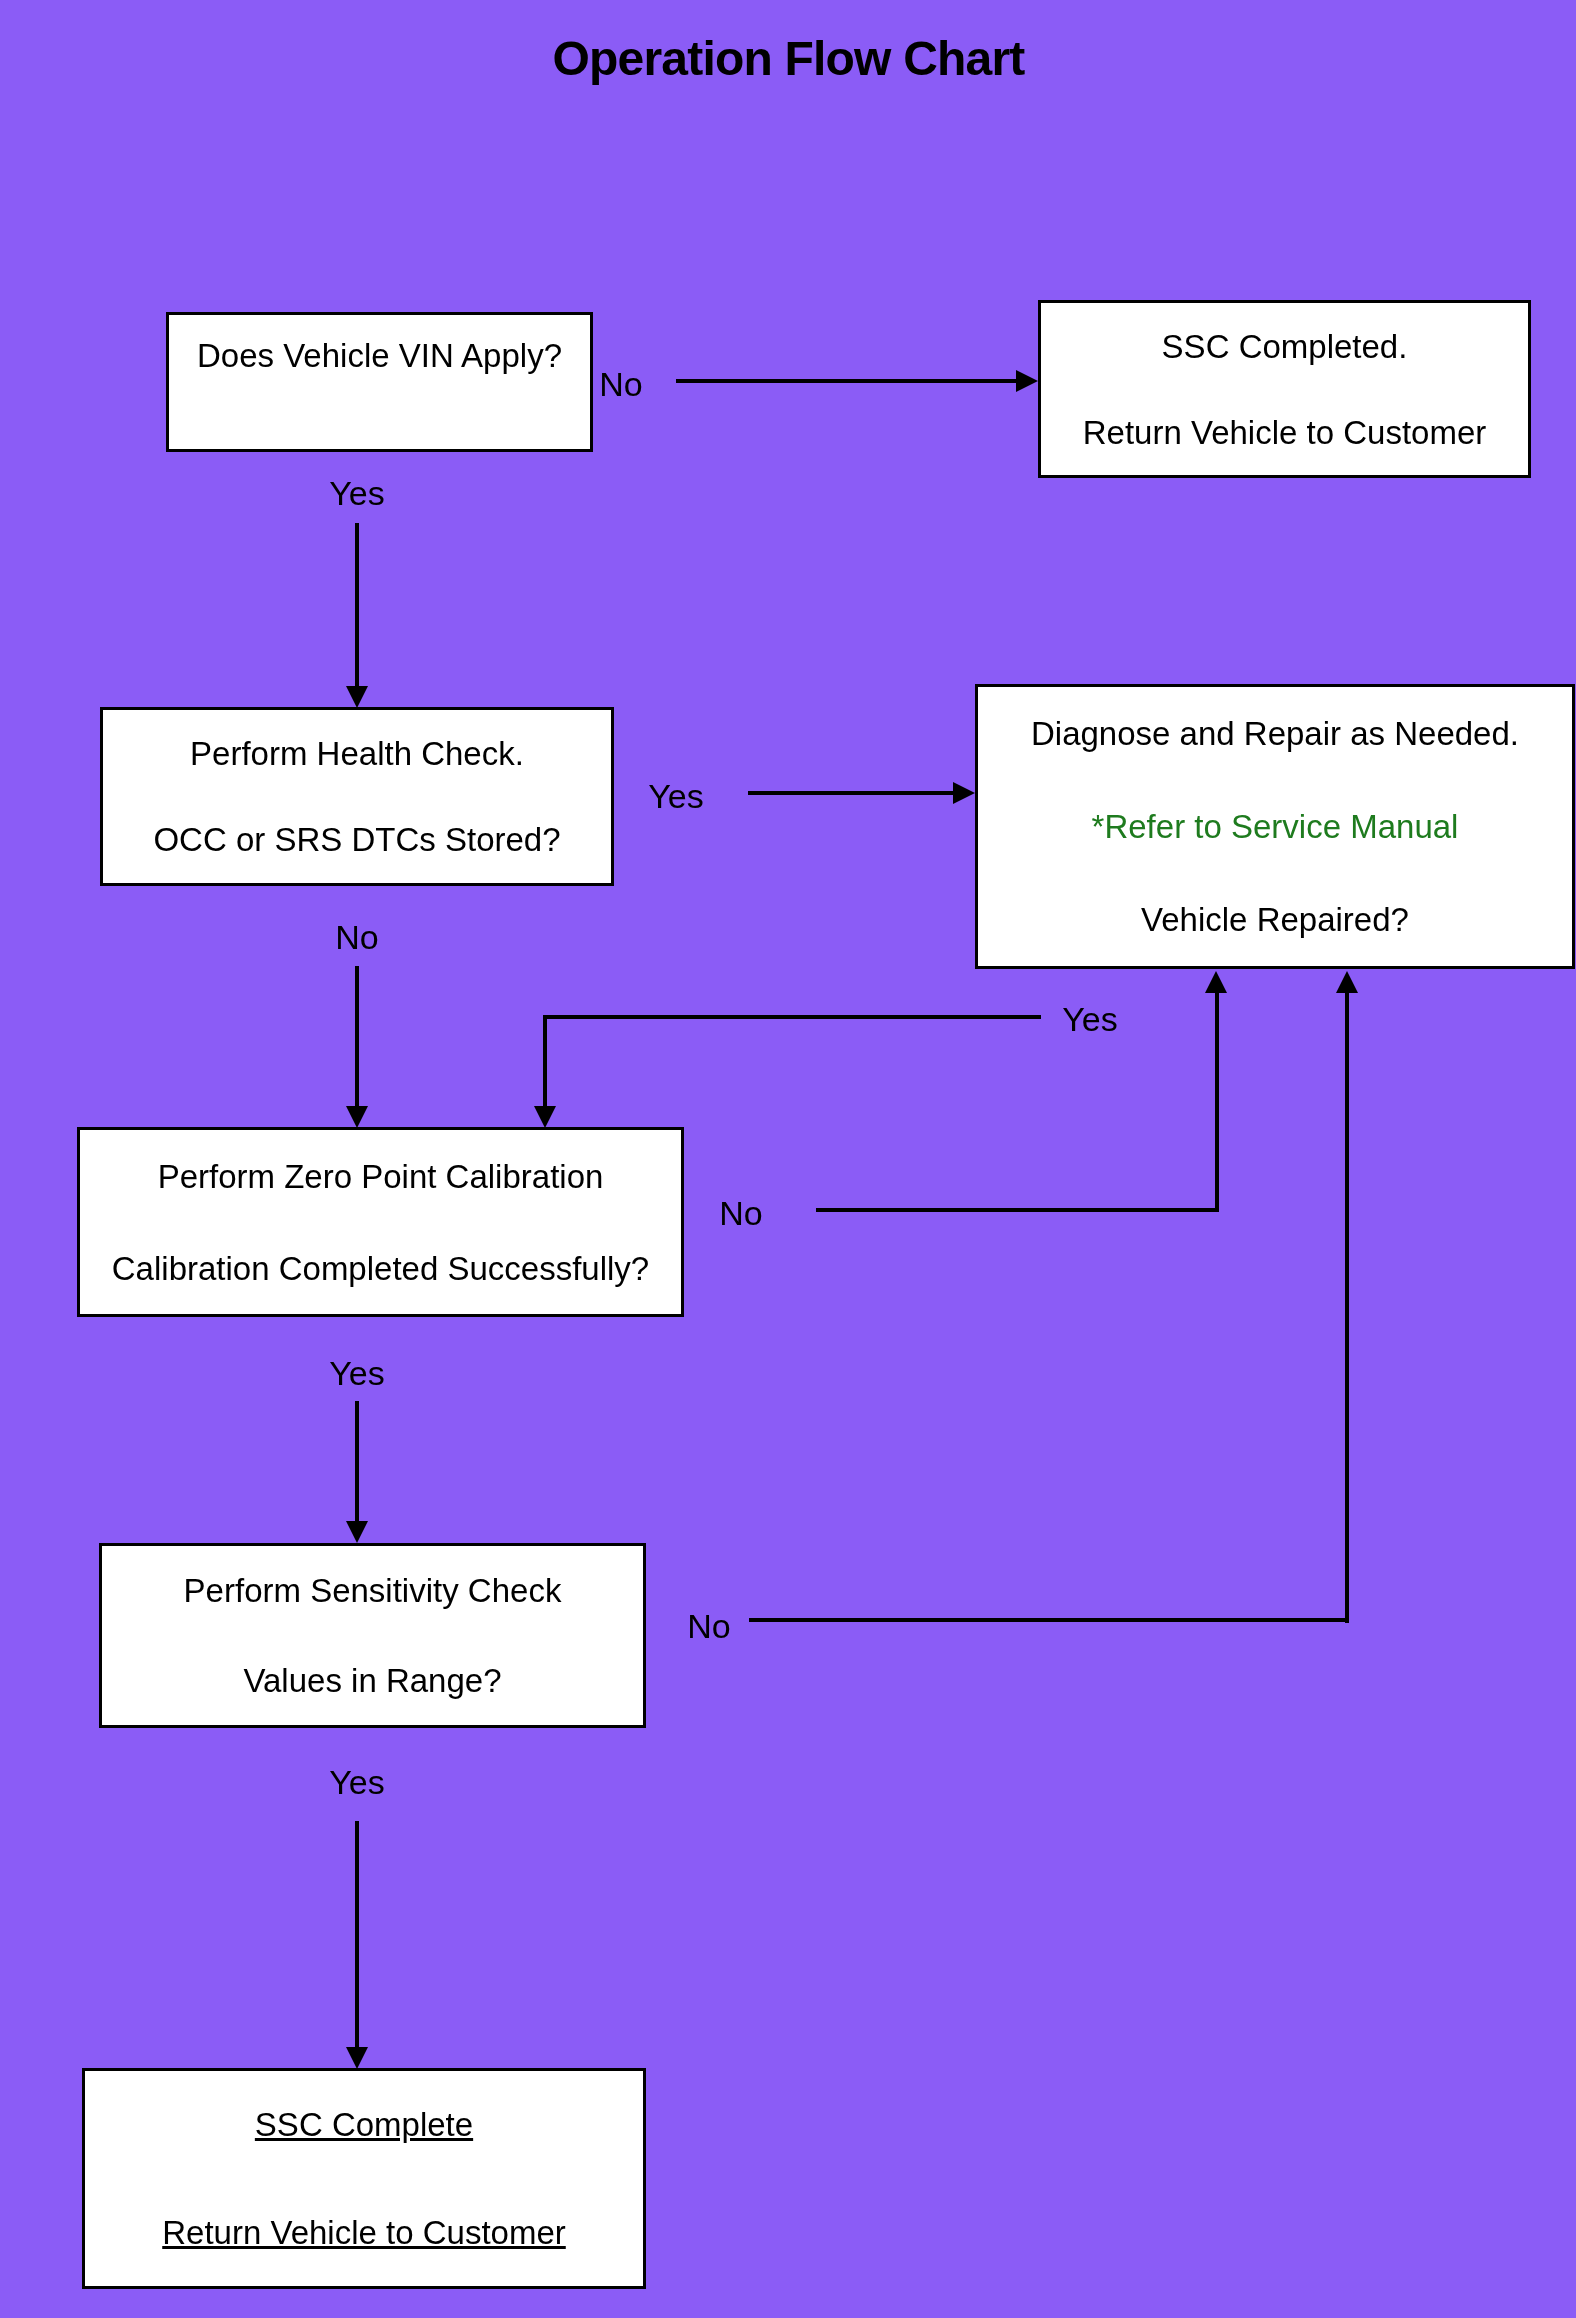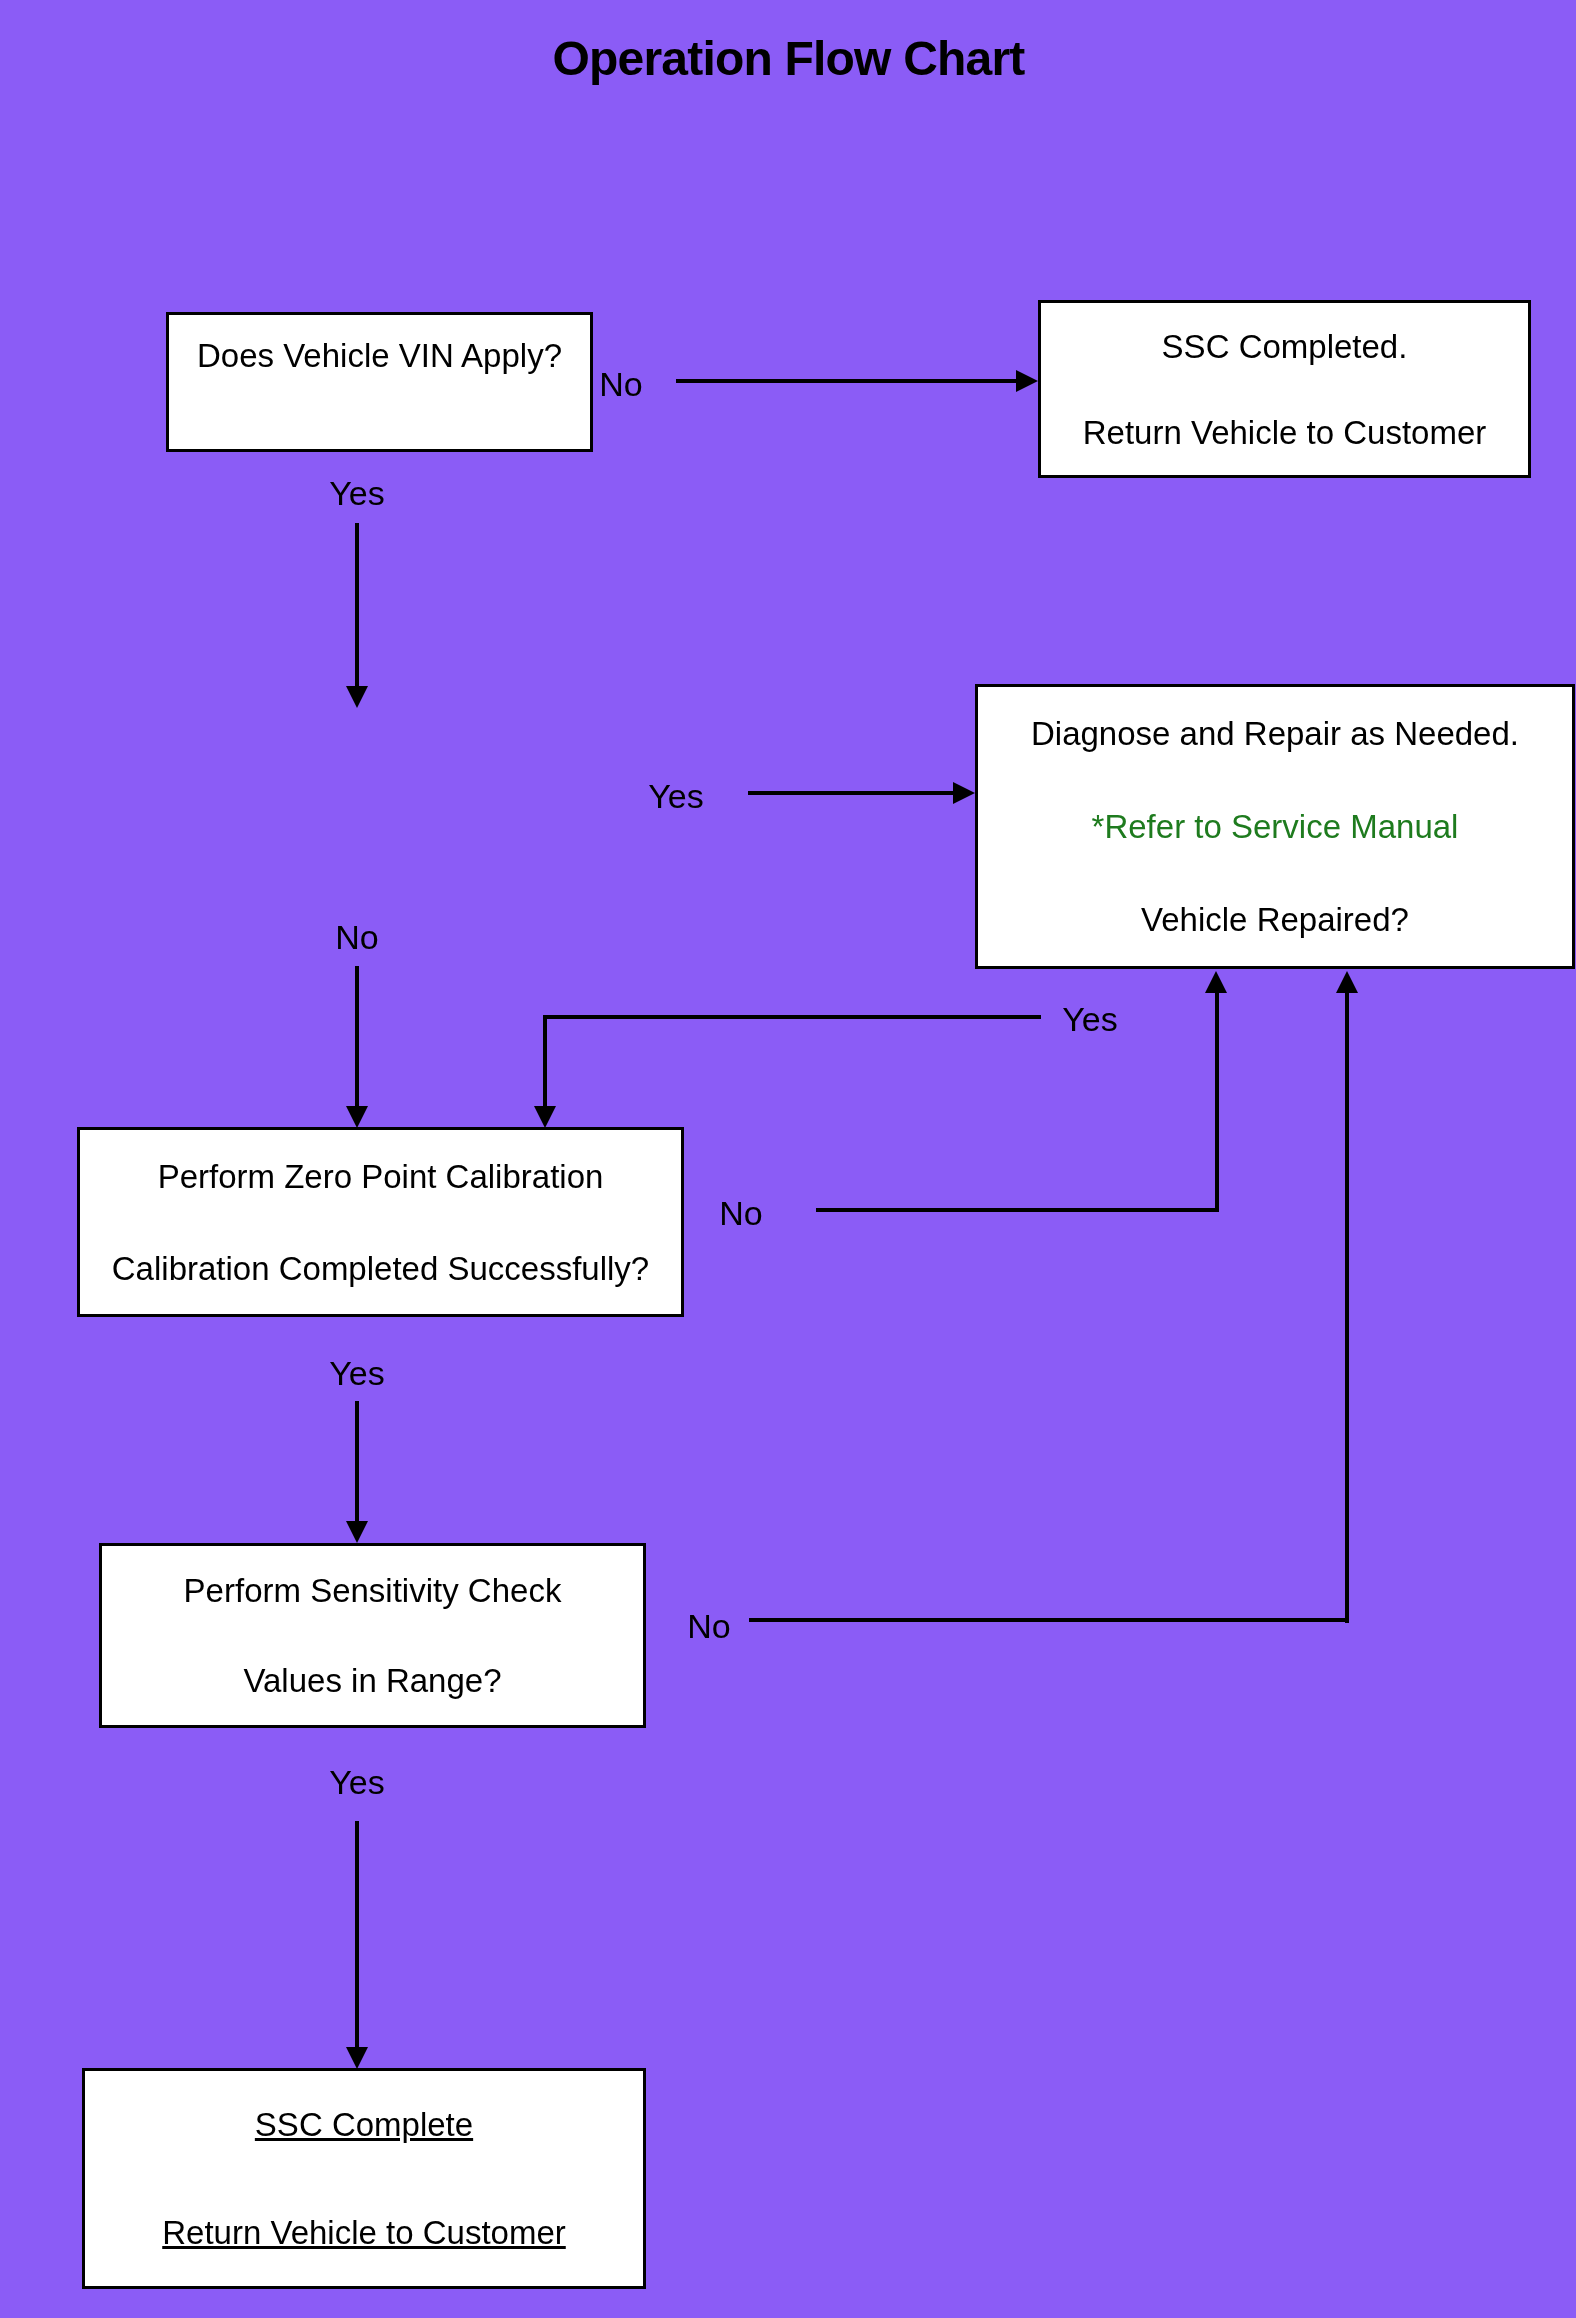--- a/index.html
+++ b/index.html
@@ -78,20 +78,24 @@
 
   <div class="fbox" id="box-vin">
     <div class="bline">Does Vehicle VIN Apply?</div>
   </div>
 
   <div class="fbox" id="box-ssc-completed">
     <div class="bline">SSC Completed.</div>
     <div class="bline">Return Vehicle to Customer</div>
   </div>
 
+  <div class="fbox" id="box-health">
+    <div class="bline">Perform Health Check.</div>
+    <div class="bline">OCC or SRS DTCs Stored?</div>
+  </div>
 
   <div class="fbox" id="box-diagnose">
     <div class="bline">Diagnose and Repair as Needed.</div>
     <div class="bline text-green">*Refer to Service Manual</div>
     <div class="bline">Vehicle Repaired?</div>
   </div>
 
   <div class="fbox" id="box-zero">
     <div class="bline">Perform Zero Point Calibration</div>
     <div class="bline">Calibration Completed Successfully?</div>

